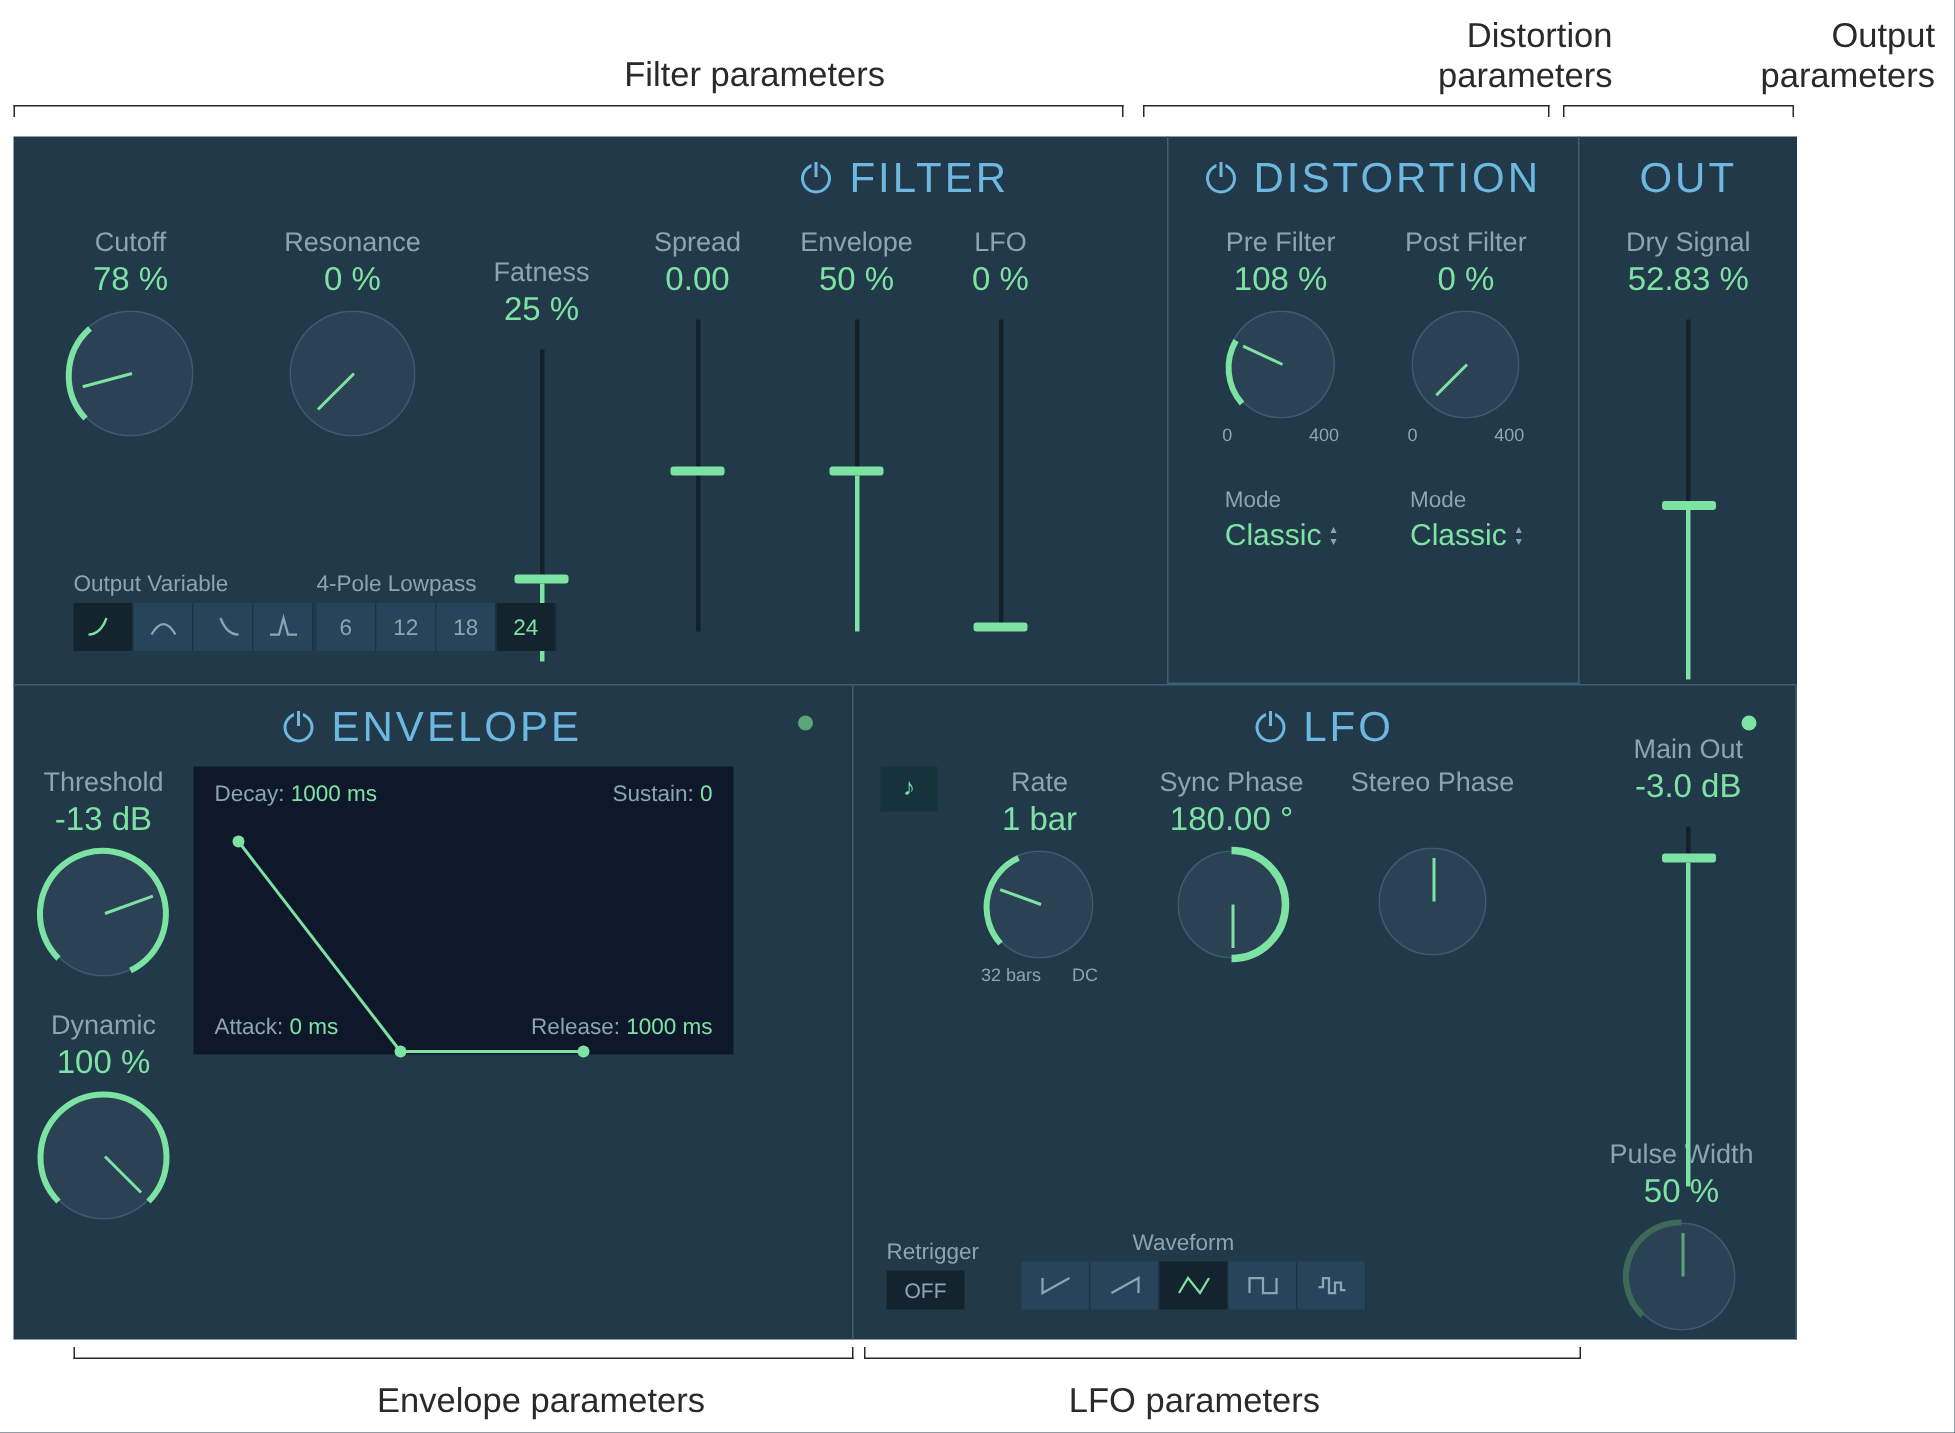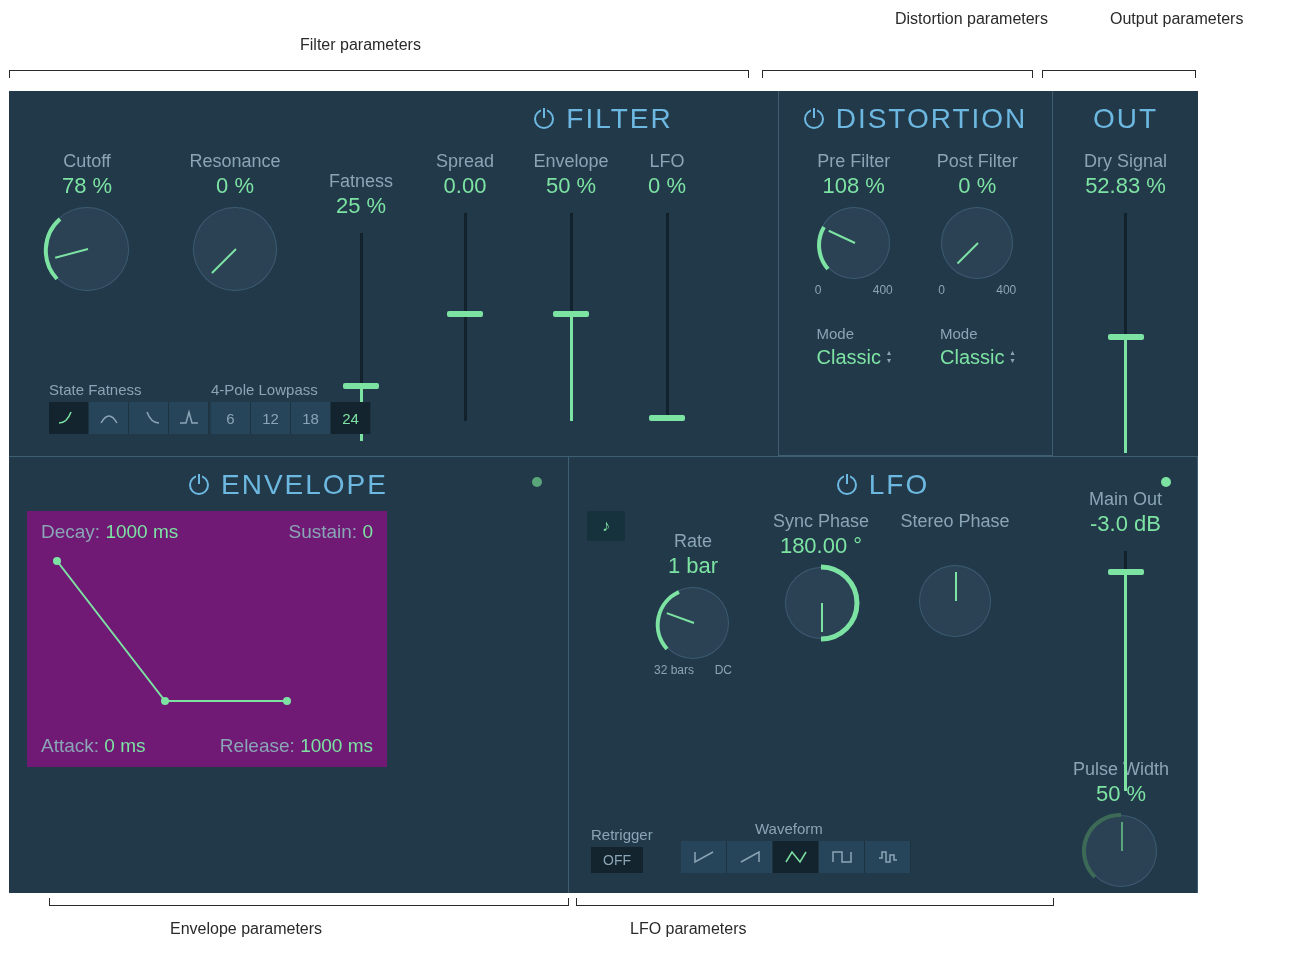--- a/index.html
+++ b/index.html
@@ -19,23 +19,23 @@
     font-family: -apple-system, "Helvetica Neue", Helvetica, Arial, sans-serif;
     background: #fff;
     color: var(--txt-dim);
     width: 1303px;
     height: 955px;
     position: relative;
     font-weight: 300;
   }
   .anno {
     position: absolute;
-    font-size: 16px;
+    font-size: 23px;
     color: var(--anno);
-    text-align: left;
+    text-align: right;
     font-weight: 400;
   }
   .anno-line {
     position: absolute;
     border-top: 1px solid var(--anno);
     height: 8px;
   }
   .anno-line.down { border-left: 1px solid var(--anno); border-right: 1px solid var(--anno); border-bottom: none; }
   .anno-line.up   { border-left: 1px solid var(--anno); border-right: 1px solid var(--anno); border-top: none; border-bottom: 1px solid var(--anno); }
 
@@ -144,26 +144,26 @@
   .select-ish {
     color: var(--grn);
     font-size: 20px;
     display: flex; align-items: center; gap: 6px;
     cursor: pointer;
   }
   .updn { display: flex; flex-direction: column; font-size: 8px; line-height: 8px; color: var(--txt-dim); }
   .retrig { background: #14242e; color: var(--txt-dim); font-size: 14px; width: 52px; height: 26px; display: flex; align-items: center; justify-content: center; }
 
   .env-box {
-    background: #701a75;
-    height: 256px;
+    background: #0f172a;
+    height: 192px;
     width: 360px;
     position: relative;
     padding: 10px 14px;
-    font-size: 19px;
+    font-size: 15px;
     color: var(--txt-dim);
   }
   .env-box .val { color: var(--grn); }
 
   .sync-btn {
     background: #16323d;
     width: 38px; height: 30px;
     display:flex; align-items:center; justify-content:center;
     font-size: 16px;
     color: var(--grn);
@@ -244,21 +244,21 @@
           <div class="knob-group" style="width:56px;">
             <div class="param-lbl">LFO</div>
             <div class="param-val">0 %</div>
             <div class="vslider">
               <div class="thumb" style="bottom:0%;"></div>
             </div>
           </div>
         </div>
 
         <div style="position:absolute;left:40px;bottom:22px;">
-          <div class="mini-lbl">State Fatness</div>
+          <div class="mini-lbl">Output Variable</div>
           <div class="btn-row">
             <div class="btn ic sel">
                 <svg viewBox="0 0 24 18">
                   <path d="M2 14 Q10 14 14 3"></path>
                 </svg>
               </div>
             <div class="btn ic">
                 <svg viewBox="0 0 24 18">
                   <path d="M4 14 Q12 0 20 14"></path>
                 </svg>
@@ -288,20 +288,42 @@
     </div>
 
     <div class="row-bot">
       <div class="sec sec-envelope">
         <div class="led"></div>
         <div class="sec-title">
           <span class="power-icon"></span>
           <span>ENVELOPE</span>
         </div>
         <div style="display:flex;gap:18px;margin-top:10px;">
+          <div style="display:flex;flex-direction:column;gap:22px;">
+            <div class="knob-group">
+              <div class="param-lbl">Threshold</div>
+              <div class="param-val">-13 dB</div>
+              <div class="knob">
+                <svg style="position:absolute;inset:-6px;" viewBox="0 0 96 96">
+                    <path d="M18 78 A42 42 0 1 1 66 86" stroke="#7de3a3" stroke-width="4" fill="none"></path>
+                  </svg>
+                <div class="knob-ptr" style="transform:rotate(250deg);"></div>
+              </div>
+            </div>
+            <div class="knob-group">
+              <div class="param-lbl">Dynamic</div>
+              <div class="param-val">100 %</div>
+              <div class="knob">
+                <svg style="position:absolute;inset:-6px;" viewBox="0 0 96 96">
+                    <path d="M18 78 A42 42 0 1 1 78 78" stroke="#7de3a3" stroke-width="4" fill="none"></path>
+                  </svg>
+                <div class="knob-ptr" style="transform:rotate(315deg);"></div>
+              </div>
+            </div>
+          </div>
           <div class="env-box">
             <div style="display:flex;justify-content:space-between;">
               <div><span>Decay:</span> <span class="val">1000 ms</span></div>
               <div><span>Sustain:</span> <span class="val">0</span></div>
             </div>
             <svg viewBox="0 0 340 190" style="position:absolute;left:10px;top:30px;right:10px;">
               <circle cx="20" cy="20" r="4" fill="#7de3a3"></circle>
               <line x1="20" y1="20" x2="128" y2="160" stroke="#7de3a3" stroke-width="2"></line>
               <circle cx="128" cy="160" r="4" fill="#7de3a3"></circle>
               <line x1="128" y1="160" x2="250" y2="160" stroke="#7de3a3" stroke-width="2"></line>
@@ -316,21 +338,21 @@
       </div>
 
       <div class="sec sec-lfo" style="border-right:1px solid var(--border);">
         <div class="led" style="background:var(--grn);"></div>
         <div class="sec-title">
           <span class="power-icon"></span>
           <span>LFO</span>
         </div>
         <div style="display:flex;gap:14px;margin-top:10px;align-items:flex-start;">
           <div class="sync-btn">♪</div>
-          <div class="knob-group" style="width:108px;margin-top:20px;">
+          <div class="knob-group" style="width:108px;">
             <div class="param-lbl">Rate</div>
             <div class="param-val">1 bar</div>
             <div class="knob sm">
               <svg style="position:absolute;inset:-6px;" viewBox="0 0 84 84">
                   <path d="M16 68 A36 36 0 0 1 28 11" stroke="#7de3a3" stroke-width="4" fill="none"></path>
                 </svg>
               <div class="knob-ptr" style="transform:rotate(110deg);"></div>
             </div>
             <div class="scale-txt">
                 <span>32 bars</span>

